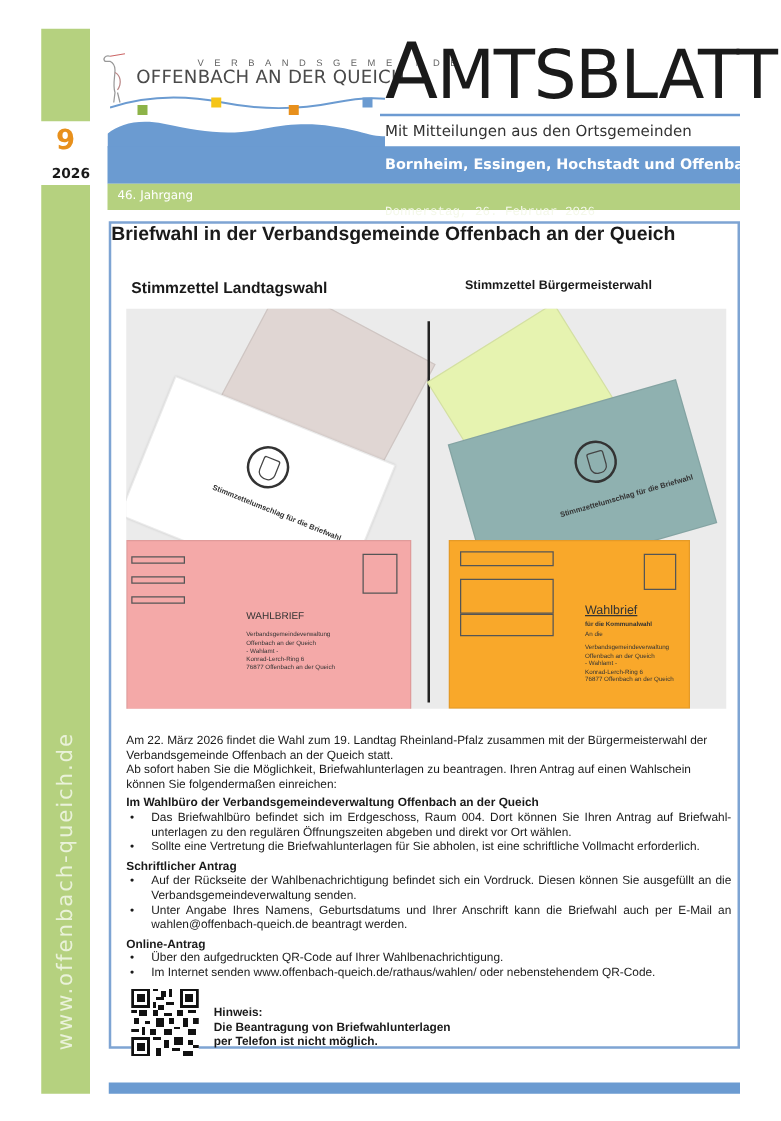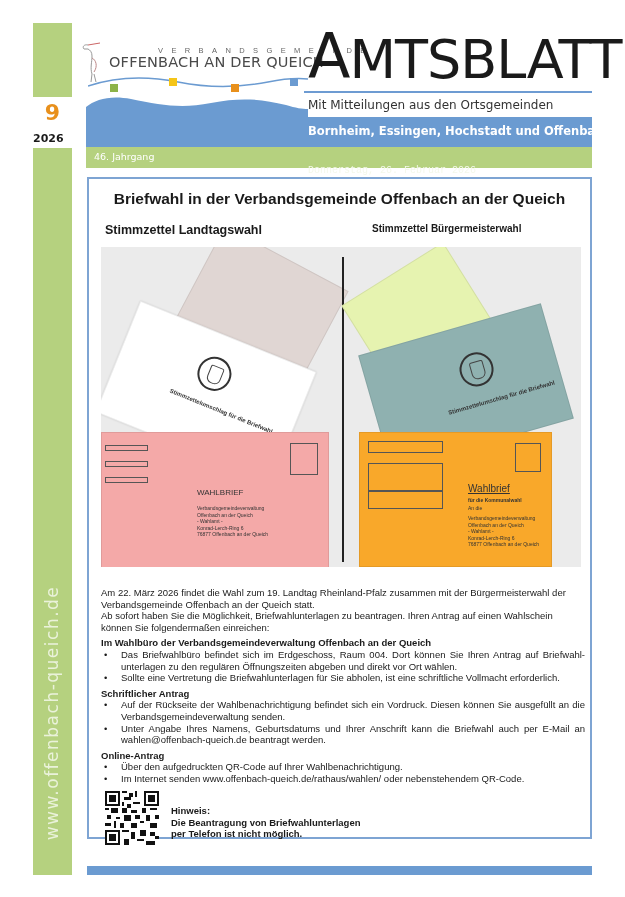--- a/index.html
+++ b/index.html
@@ -1,21 +1,21 @@
 <!DOCTYPE html>
 <html><head>
   <meta charset="utf-8">
   <style>
     * { box-sizing: border-box; margin: 0; padding: 0; }
     html, body { width: 625px; height: 897px; background: #ffffff; overflow: hidden; }
     body { position: relative; font-family: "Liberation Sans", sans-serif; color: #1a1a1a; }
 
     .side-top { position: absolute; left: 33px; top: 23px; width: 39px; height: 74px; background: #b5d17f; }
     .issue-num { position: absolute; left: 33px; top: 98px; width: 39px; text-align: center; font-family: "DejaVu Sans", sans-serif; font-weight: bold; font-size: 22px; color: #e8901c; line-height: 30px; }
-    .issue-year { position: absolute; left: 33px; top: 132px; width: 39px; text-align: left; font-family: "DejaVu Sans", sans-serif; font-weight: bold; font-size: 11px; color: #1a1a1a; }
+    .issue-year { position: absolute; left: 33px; top: 132px; width: 39px; text-align: right; font-family: "DejaVu Sans", sans-serif; font-weight: bold; font-size: 11px; color: #1a1a1a; }
     .side-bottom { position: absolute; left: 33px; top: 148px; width: 39px; height: 727px; background: #b5d17f; }
     .side-url { position: absolute; left: 33px; top: 560px; width: 39px; height: 305px; display: flex; align-items: center; justify-content: center; }
     .side-url span { display: block; transform: rotate(-90deg); white-space: nowrap; color: #eaf2da; font-family: "DejaVu Sans", sans-serif; font-size: 17px; letter-spacing: 1.5px; }
 
     
     .logo { position: absolute; left: 80px; top: 38px; width: 225px; height: 62px; }
     .logo-vg { position: absolute; left: 30px; top: 8px; font-family: Liberation Sans, sans-serif; font-size: 7.5px; letter-spacing: 8.4px; color: #666; margin-left: 48px; }
     .logo-name { position: absolute; left: 29px; top: 16px; font-family: "DejaVu Sans", sans-serif; font-size: 14.5px; color: #4a4a4a; letter-spacing: 0.2px; white-space: nowrap; }
     .sq { position: absolute; width: 8px; height: 8px; }
 
@@ -26,21 +26,21 @@
 
     .wave-svg { position: absolute; left: 86px; top: 95px; }
     .blue-band { position: absolute; left: 86px; top: 117px; width: 506px; height: 30px; background: #6b9bd1; }
     .blue-band-text { position: absolute; left: 308px; top: 124px; font-family: "DejaVu Sans", sans-serif; font-weight: bold; font-size: 11.5px; color: #ffffff; white-space: nowrap; }
     .green-band { position: absolute; left: 86px; top: 147px; width: 506px; height: 21px; background: #b5d17f; }
     .jahrgang { position: absolute; left: 94px; top: 151px; font-family: "DejaVu Sans", sans-serif; font-size: 9.5px; color: #ffffff; }
     .datum { position: absolute; left: 308px; top: 165px; font-family: Liberation Mono, monospace; font-size: 10px; color: #f4f8ea; }
 
     
     .article { position: absolute; left: 87px; top: 177px; width: 505px; height: 662px; border: 2px solid #7ea4d3; background: #fff; }
-    .article-title { position: absolute; left: 0; top: 11px; width: 100%; text-align: center; font-weight: bold; font-size: 15.5px; color: #1a1a1a; }
+    .article-title { position: absolute; left: 0; top: 0; width: 100%; text-align: left; font-weight: bold; font-size: 15.5px; color: #1a1a1a; }
     .col-left-head { position: absolute; left: 16px; top: 44px; font-weight: bold; font-size: 12.5px; }
     .col-right-head { position: absolute; left: 283px; top: 44px; font-weight: bold; font-size: 10px; text-align: right; }
 
     .photo { position: absolute; left: 12px; top: 68px; width: 480px; height: 320px; background: #ebebeb; overflow: hidden; }
     .divider { position: absolute; left: 241px; top: 10px; width: 2px; height: 305px; background: #222; }
     .env { position: absolute; border: 0.5px solid rgba(0,0,0,0.08); }
     .seal { position: absolute; width: 34px; height: 34px; border: 2px solid #333; border-radius: 50%; }
     .seal::after { content: ""; position: absolute; left: 9px; top: 7px; width: 12px; height: 16px; border: 1.5px solid #444; border-radius: 2px 2px 6px 6px; }
     .env-text { position: absolute; font-size: 5px; color: #333; line-height: 6.5px; white-space: nowrap; }
     .env-box { position: absolute; border: 0.8px solid #555; }

